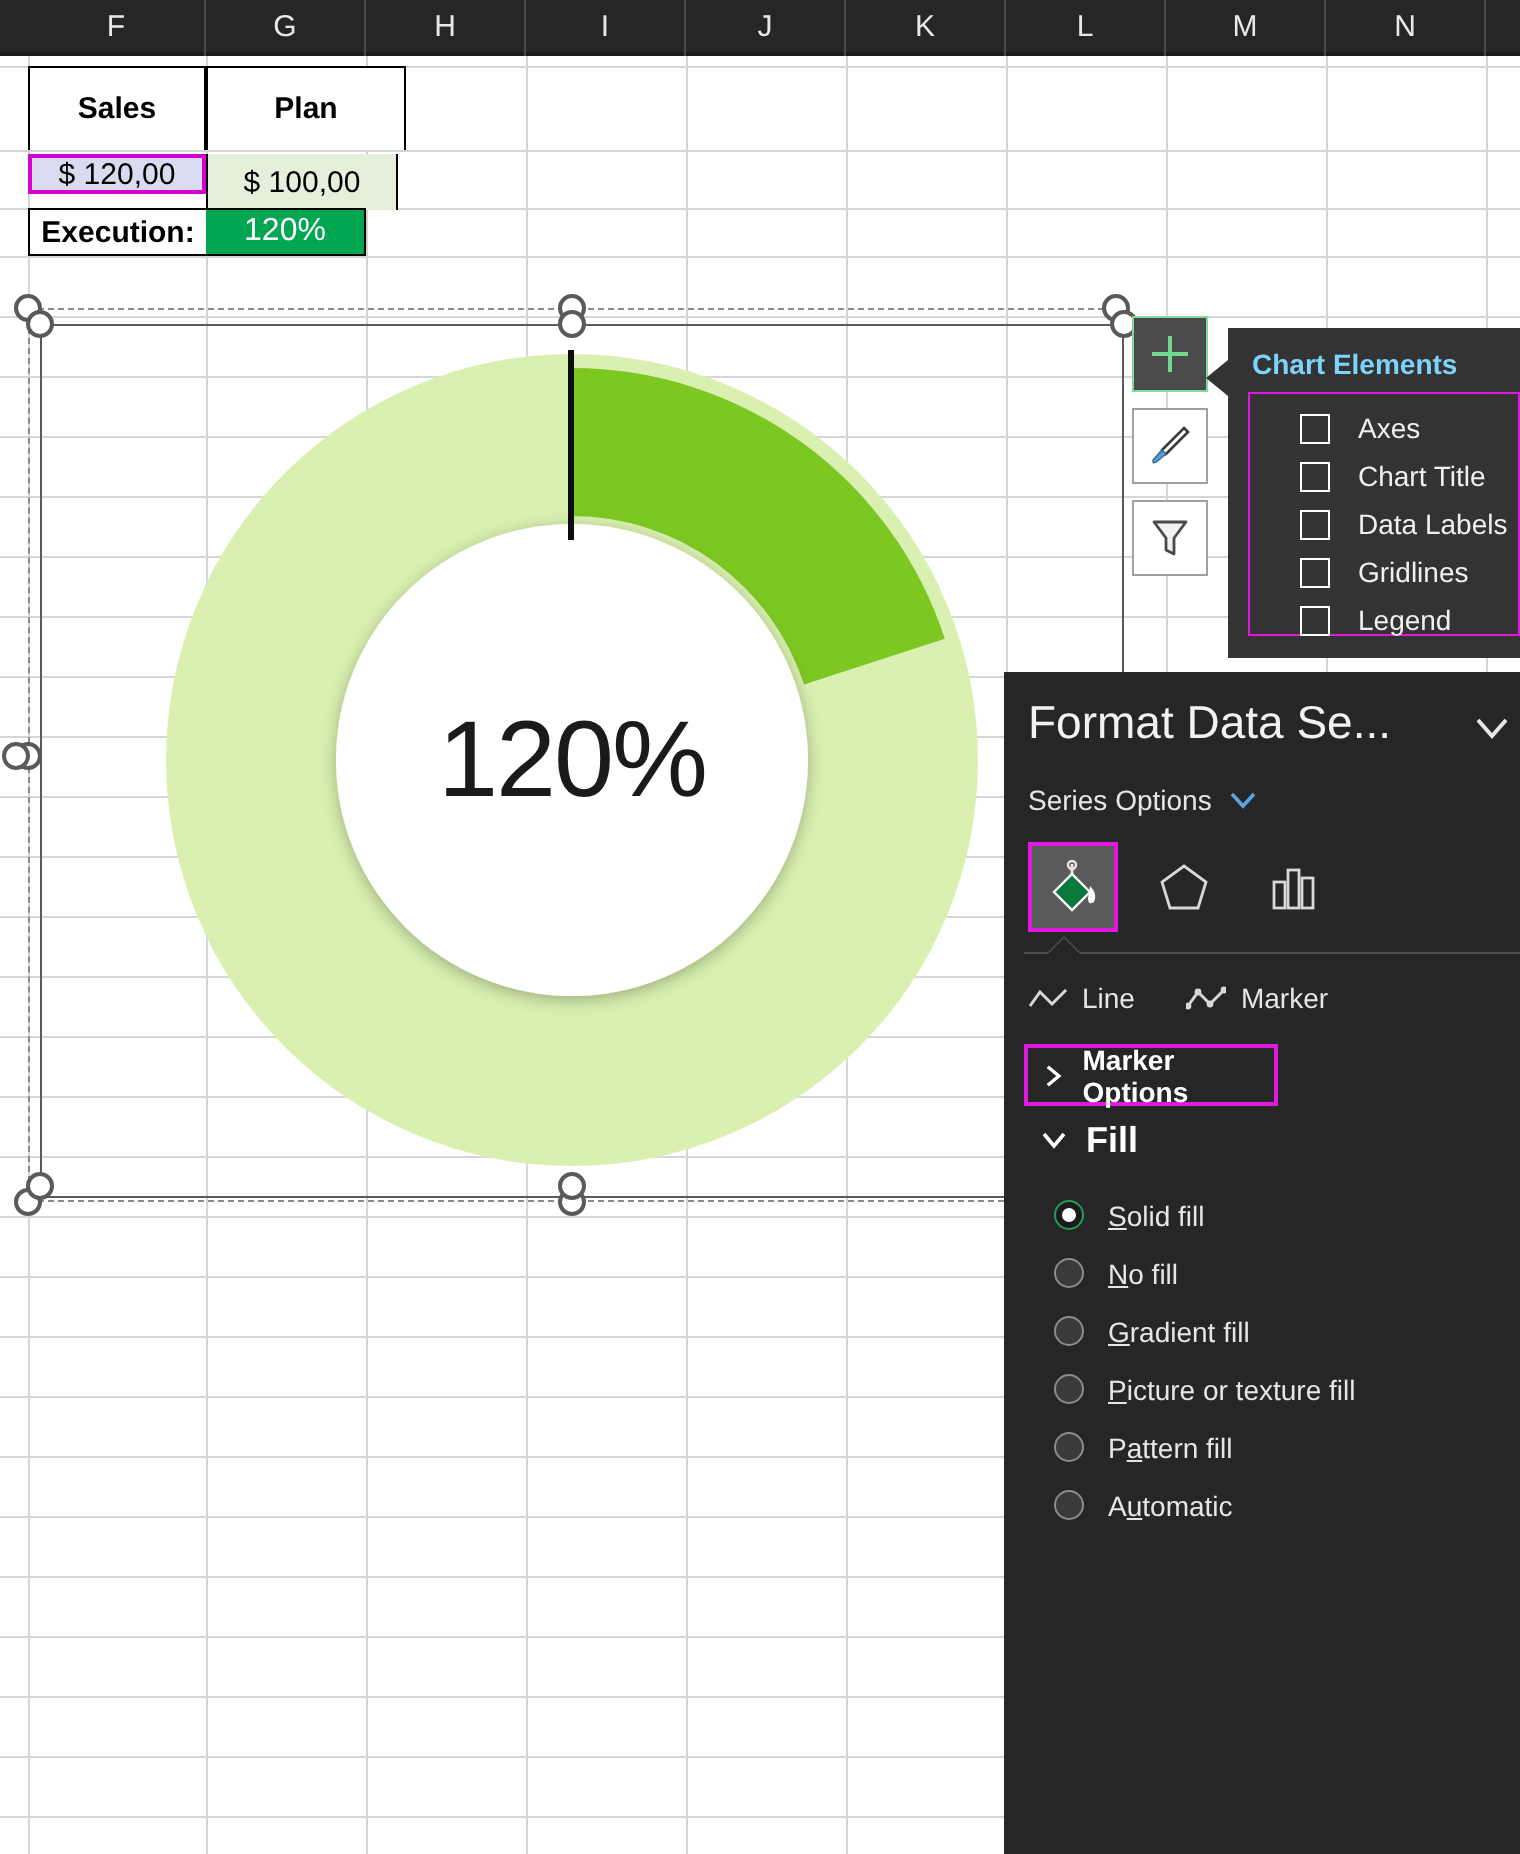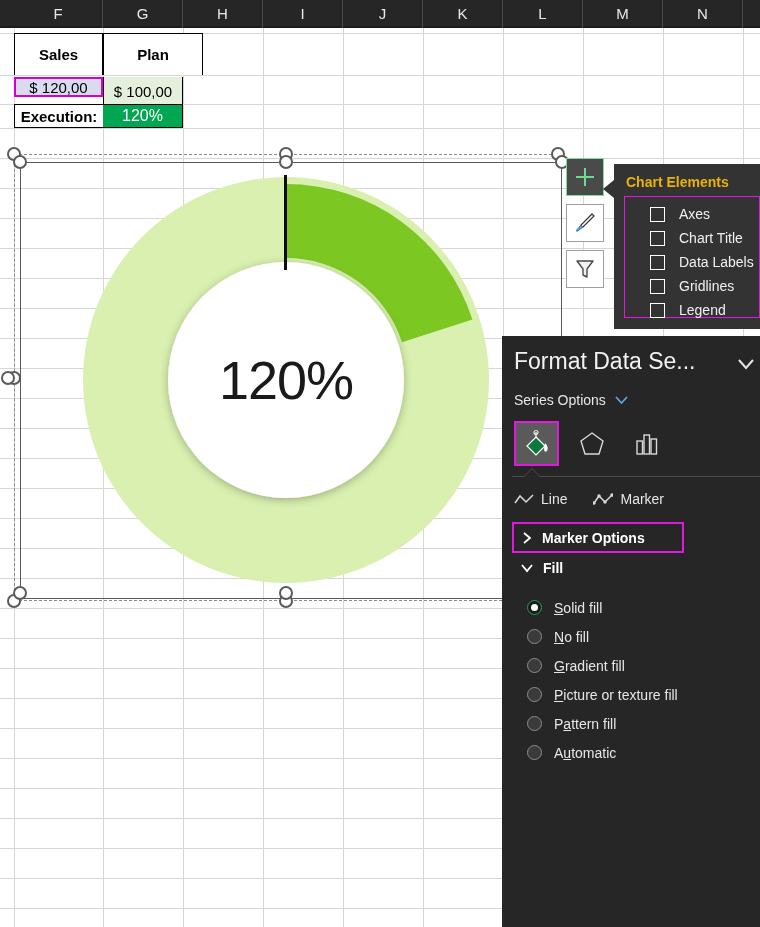--- a/index.html
+++ b/index.html
@@ -165,21 +165,21 @@
   
   #chart-elements {
     position: absolute;
     left: 614px; top: 164px;
     width: 146px; height: 165px;
     background: #333333;
     z-index: 9;
     padding: 10px 0 0 0;
   }
   #chart-elements .ce-title {
-    color: #eab308;
+    color: #7dd3fc;
     font-weight: bold;
     font-size: 14px;
     margin: 0 0 8px 12px;
   }
   .ce-box {
     position: absolute;
     left: 10px; top: 32px;
     width: 136px; height: 122px;
     border: 1.5px solid #e018e0;
   }
@@ -285,38 +285,38 @@
     left: 12px; top: 155px;
     display: flex;
     gap: 26px;
     font-size: 14px;
   }
   .lm-item { display: flex; align-items: center; gap: 7px; }
 
   .fp-marker-options {
     position: absolute;
     left: 10px; top: 186px;
-    width: 172px; height: 31px;
+    width: 127px; height: 31px;
     border: 2px solid #e018e0;
     display: flex;
     align-items: center;
     gap: 9px;
     padding-left: 8px;
     font-weight: bold;
     font-size: 14px;
     color: #ffffff;
   }
   .fp-fill-hdr {
     position: absolute;
     left: 10px; top: 224px;
     display: flex;
     align-items: center;
     gap: 9px;
     font-weight: bold;
-    font-size: 14px;
+    font-size: 18px;
     color: #ffffff;
     padding-left: 8px;
   }
   .radio-list {
     position: absolute;
     left: 25px; top: 257px;
     width: 240px;
   }
   .radio-row {
     display: flex;
@@ -401,21 +401,21 @@
     <div class="gridline-h" style="top: 818px;"></div>
     <div class="gridline-h" style="top: 848px;"></div>
     <div class="gridline-h" style="top: 878px;"></div>
     <div class="gridline-h" style="top: 908px;"></div>
   </div>
 
 <div class="cell cell-hdr" style="left:14px;top:33px;width:89px;height:42px;text-align:center;">Sales</div>
 <div class="cell cell-hdr" style="left:103px;top:33px;width:100px;height:42px;">Plan</div>
 
 <div class="cell cell-sales-val" style="left:14px;top:77px;width:89px;height:20px;">$  120,00</div>
-<div class="cell cell-plan-val" style="left:103px;top:77px;width:80px;height:28px;">$ 100,00</div>
+<div class="cell cell-plan-val" style="left:103px;top:77px;width:96px;height:28px;">$ 100,00</div>
 
 <div class="cell cell-exec-lbl" style="left:14px;top:104px;width:89px;height:24px;">Execution:</div>
 <div class="cell cell-exec-val" style="left:103px;top:104px;width:80px;height:24px;">120%</div>
 
 <div id="chart-frame-outer"></div>
 <div id="chart-frame-inner"></div>
 
 <div class="handle" style="left:7px;  top:147px;"></div>
 <div class="handle" style="left:279px;top:147px;"></div>
 <div class="handle" style="left:551px;top:147px;"></div>

